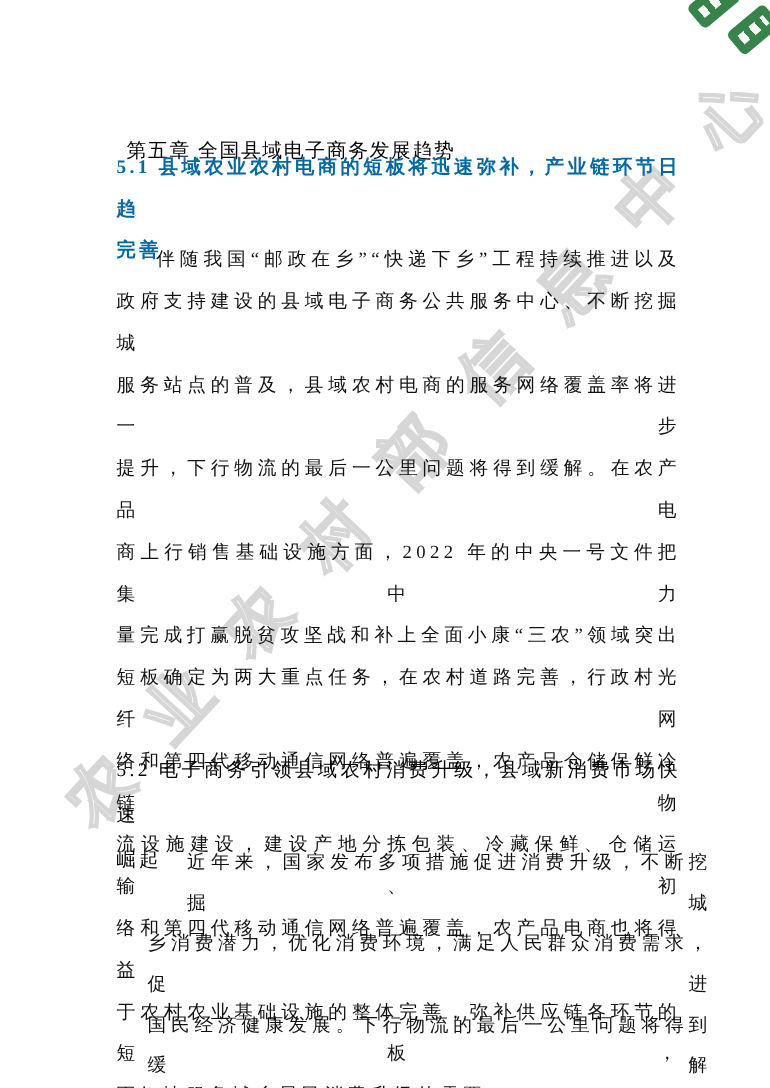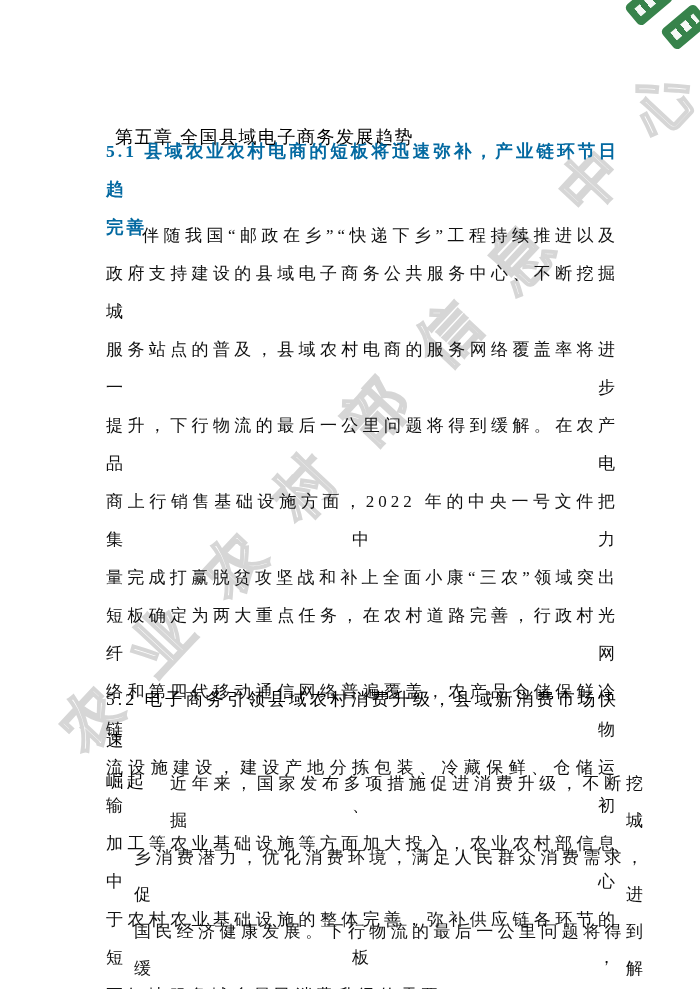--- a/index.html
+++ b/index.html
@@ -71,21 +71,21 @@
   <div class="textcol body1">
     <div class="line indent">伴随我国“邮政在乡”“快递下乡”工程持续推进以及</div>
     <div class="line">政府支持建设的县域电子商务公共服务中心、不断挖掘城</div>
     <div class="line">服务站点的普及，县域农村电商的服务网络覆盖率将进一步</div>
     <div class="line">提升，下行物流的最后一公里问题将得到缓解。在农产品电</div>
     <div class="line">商上行销售基础设施方面，2022 年的中央一号文件把集中力</div>
     <div class="line">量完成打赢脱贫攻坚战和补上全面小康“三农”领域突出</div>
     <div class="line">短板确定为两大重点任务，在农村道路完善，行政村光纤网</div>
     <div class="line">络和第四代移动通信网络普遍覆盖，农产品仓储保鲜冷链物</div>
     <div class="line">流设施建设，建设产地分拣包装、冷藏保鲜、仓储运输、初</div>
-    <div class="line">加工等农业基础设施等方面加大投入，农业农村部信息中心</div>
+    <div class="line">络和第四代移动通信网络普遍覆盖，农产品电商也将得益</div>
     <div class="line">于农村农业基础设施的整体完善，弥补供应链各环节的短板，</div>
     <div class="line left">更好地服务城乡居民消费升级的需要。</div>
   </div>
 
   <div class="textcol h52">
     <div class="line">5.2 电子商务引领县域农村消费升级，县域新消费市场快速</div>
     <div class="line left">崛起</div>
   </div>
 
   <div class="textcol body2">

